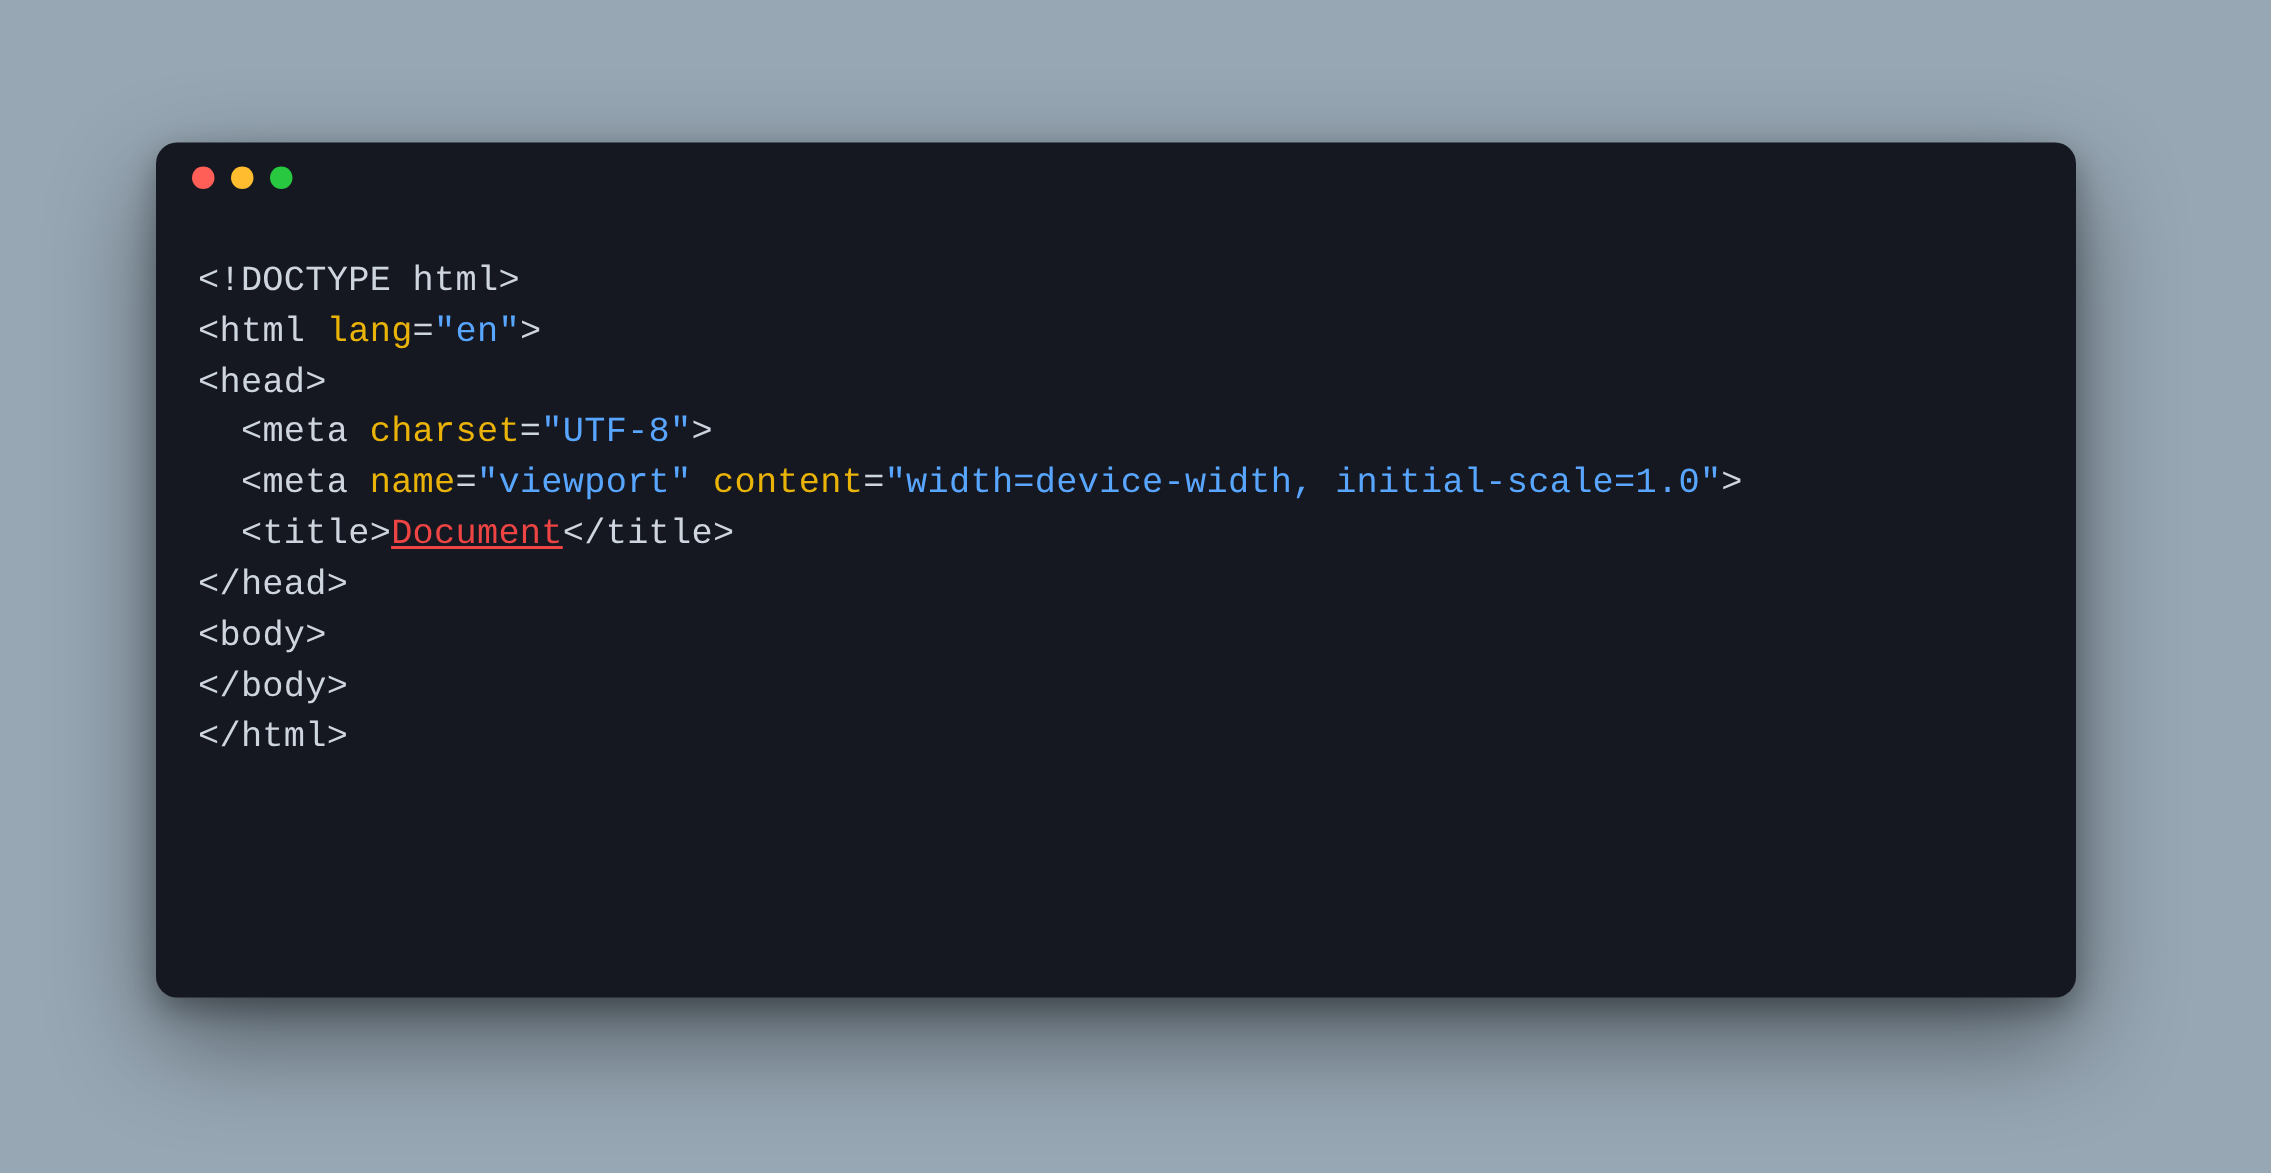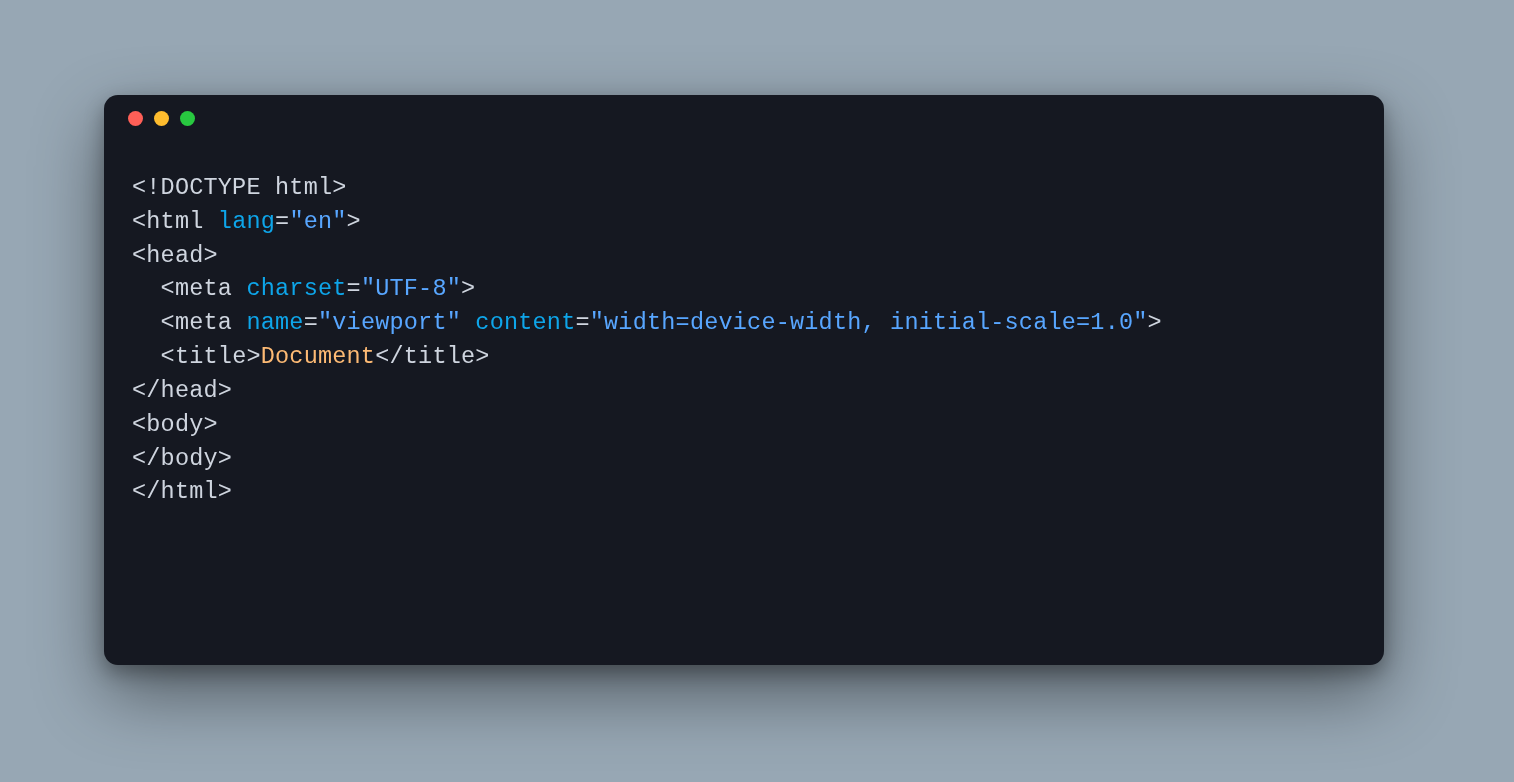--- a/index.html
+++ b/index.html
@@ -45,23 +45,23 @@
   .code {
     font-size: 23.5px;
     line-height: 1.44;
     white-space: pre;
     padding: 30px 28px 20px 28px;
     color: #cfd5df;
     letter-spacing: 0.2px;
   }
   .p  { color: #cfd5df; } 
   .t  { color: #cfd5df; } 
-  .a  { color: #0ea5e9; text-align: center; } 
+  .a  { color: #eab308; text-align: center; } 
   .s  { color: #58a6ff; } 
-  .tx { color: #fdba74; } 
+  .tx { color: #ef4444; text-decoration: underline; } 
 </style>
 </head>
 <body>
 
 <div class="stage">
   <div class="window">
     <div class="titlebar">
       <div class="dot red"></div>
       <div class="dot yellow"></div>
       <div class="dot green"></div>

